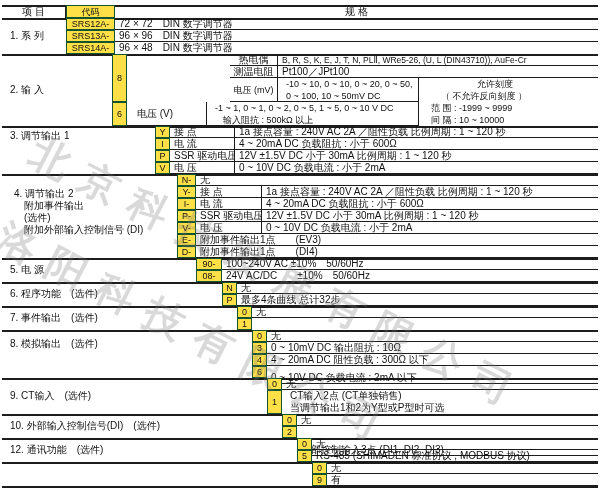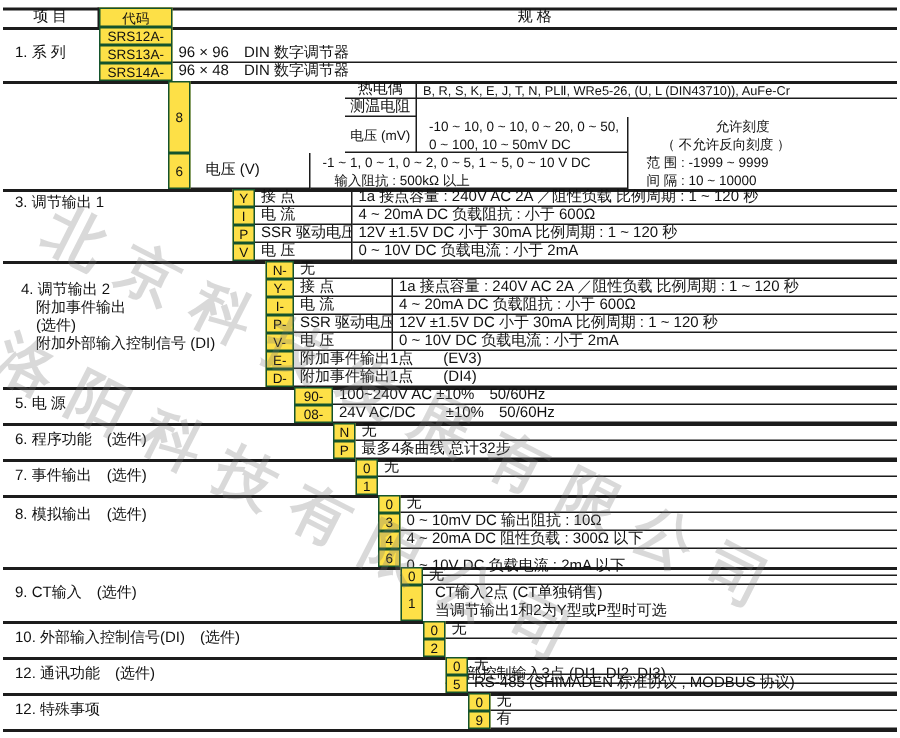--- a/index.html
+++ b/index.html
@@ -46,29 +46,32 @@
   <div class="hline" style="top:438px"></div>
   <div class="hline" style="top:462px"></div>
   <div class="hline" style="top:486px"></div>
 
   <div class="cell ctr" style="left:2px;top:5px;width:64px;height:13px;border-right:1px solid #1c1c1c">项 目</div>
   <div class="cell code" style="left:66px;top:5px;width:49px;height:13px">代码</div>
   <div class="cell ctr" style="left:115px;top:5px;width:483px;height:13px">规  格</div>
 
   <div class="lbl" style="left:2px;top:18px;width:64px;height:36px">1. 系 列</div>
   <div class="cell code" style="left:66px;top:18px;width:49px;height:12px">SRS12A-</div>
+  <div class="cell val" style="left:115px;top:18px;width:483px;height:12px">72 × 72　DIN 数字调节器</div>
   <div class="cell code" style="left:66px;top:30px;width:49px;height:12px">SRS13A-</div>
   <div class="cell val" style="left:115px;top:30px;width:483px;height:12px">96 × 96　DIN 数字调节器</div>
   <div class="cell code" style="left:66px;top:42px;width:49px;height:12px">SRS14A-</div>
   <div class="cell" style="left:115px;top:42px;width:483px;height:12px">96 × 48　DIN 数字调节器</div>
 
+  <div class="lbl" style="left:2px;top:54px;width:110px;height:72px">2. 输 入</div>
   <div class="cell code" style="left:112px;top:54px;width:15px;height:48px">8</div>
   <div class="cell param" style="left:230px;top:54px;width:48px;height:12px">热电偶</div>
   <div class="cell val small" style="left:278px;top:54px;width:320px;height:12px">B, R, S, K, E, J, T, N, PLⅡ, WRe5-26, (U, L (DIN43710)), AuFe-Cr</div>
   <div class="cell param" style="left:230px;top:66px;width:48px;height:12px">测温电阻</div>
+  <div class="cell val" style="left:278px;top:66px;width:320px;height:12px">Pt100／JPt100</div>
   <div class="cell param" style="left:230px;top:78px;width:48px;height:24px;font-size:9px">电压 (mV)</div>
   <div class="cell val blk" style="left:278px;top:78px;width:140px;height:24px;font-size:9px">
     <div class="ln">-10 ~ 10, 0 ~ 10, 0 ~ 20, 0 ~ 50,</div>
     <div class="ln">0 ~ 100, 10 ~ 50mV DC</div>
   </div>
   <div class="cell code" style="left:112px;top:102px;width:15px;height:24px">6</div>
   <div class="cell sub" style="left:127px;top:102px;width:80px;height:24px;padding-left:10px">电压 (V)</div>
   <div class="cell val blk" style="left:207px;top:102px;width:211px;height:24px;font-size:9px">
     <div class="ln">-1 ~ 1, 0 ~ 1, 0 ~ 2, 0 ~ 5, 1 ~ 5, 0 ~ 10 V DC</div>
     <div class="ln" style="padding-left:12px">输入阻抗 : 500kΩ 以上</div>
@@ -160,19 +163,18 @@
   <div class="cell val" style="left:297px;top:414px;width:301px;height:12px">无</div>
   <div class="cell code" style="left:282px;top:426px;width:15px;height:12px">2</div>
   <div class="cell val" style="left:297px;top:444px;width:301px;height:12px">外部控制输入3点 (DI1, DI2, DI3)</div>
 
   <div class="lbl" style="left:2px;top:438px;width:295px;height:24px">12. 通讯功能　(选件)</div>
   <div class="cell code" style="left:297px;top:438px;width:15px;height:12px">0</div>
   <div class="cell val" style="left:312px;top:438px;width:286px;height:12px">无</div>
   <div class="cell code" style="left:297px;top:450px;width:15px;height:12px">5</div>
   <div class="cell val" style="left:312px;top:450px;width:286px;height:12px">RS-485 (SHIMADEN 标准协议 , MODBUS 协议)</div>
 
-  <div class="lbl" style="left:2px;top:462px;width:310px;height:24px">12. 特殊事项</div>
   <div class="cell code" style="left:312px;top:462px;width:15px;height:12px">0</div>
   <div class="cell val" style="left:327px;top:462px;width:271px;height:12px">无</div>
   <div class="cell code" style="left:312px;top:474px;width:15px;height:12px">9</div>
   <div class="cell val" style="left:327px;top:474px;width:271px;height:12px">有</div>
 
 </div>
 
 </body></html>

